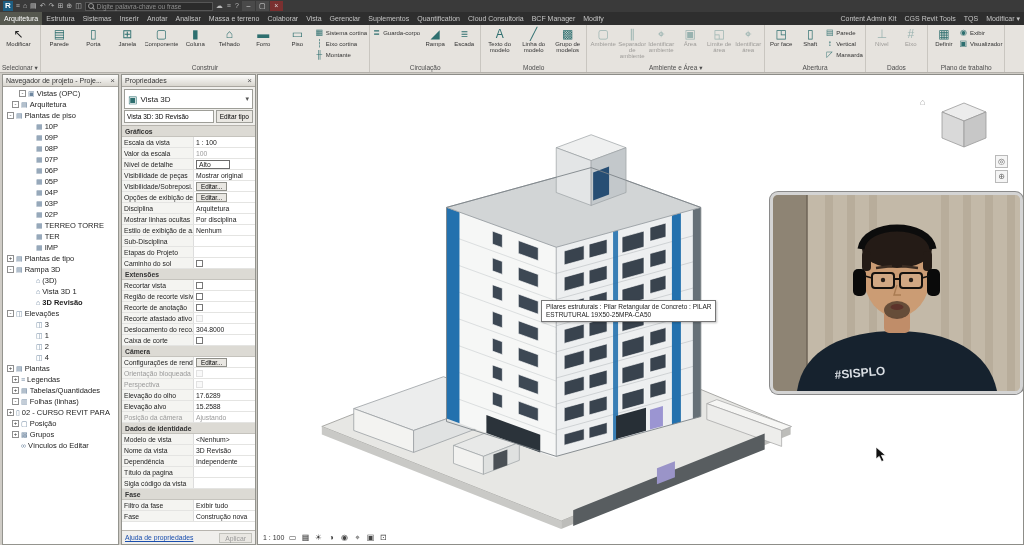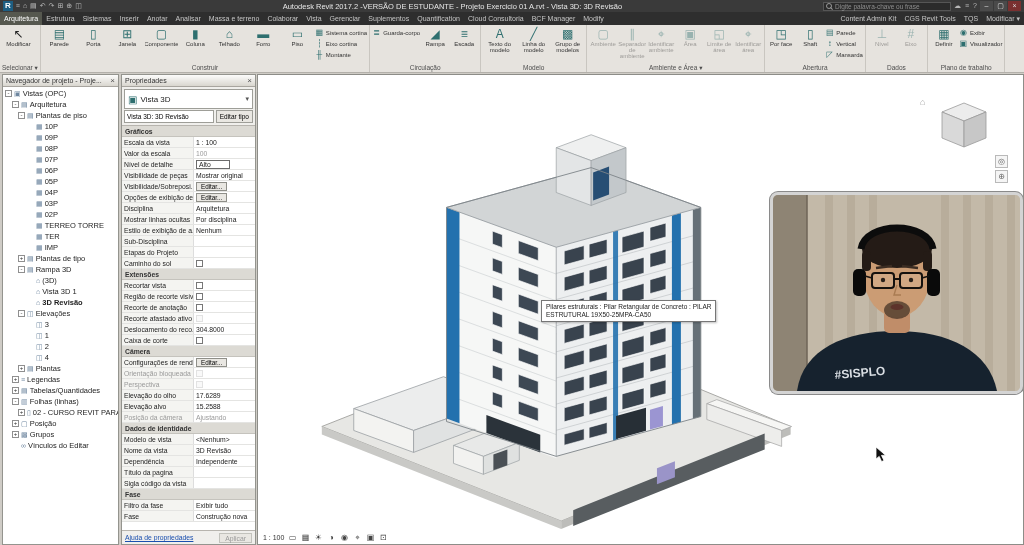--- a/index.html
+++ b/index.html
@@ -50,21 +50,21 @@
   
   .panel{position:absolute;background:#f0efec;border:1px solid #94948e;display:flex;flex-direction:column}
   .phead{height:12px;background:linear-gradient(#fcfcfb,#d9d6cf);border-bottom:1px solid #a8a59f;
     font-size:7px;display:flex;align-items:center;padding:0 3px;color:#333;flex:none}
   .phead .x{margin-left:auto;font-size:8px;color:#555;line-height:10px}
 
   
   .browser{top:74px;left:2px;width:117px;bottom:0}
   .tree{flex:1;background:#fff;overflow:hidden;font-size:7.5px;color:#1d1d1d;padding-top:1px}
   .ti{height:11px;display:flex;align-items:center;gap:2px;white-space:nowrap;overflow:hidden}
-  .l0{padding-left:2px}.l1{padding-left:9px}.l2{padding-left:15px}.l3{padding-left:24px}
+  .l0{padding-left:16px}.l1{padding-left:9px}.l2{padding-left:4px}.l3{padding-left:24px}
   .te{width:7px;height:7px;border:1px solid #8f8f8f;font-size:6px;line-height:5px;text-align:center;
     background:#fff;color:#333;flex:none}
   .tsp{width:7px;flex:none}
   .tic{color:#6f87a0;font-size:7px;flex:none}
   .ti.sel{font-weight:bold}
 
   
   .propspanel{top:74px;left:121px;width:135px;bottom:0}
   .typebox{margin:2px 2px 1px;border:1px solid #9e9e98;background:#fff;height:20px;display:flex;
     align-items:center;font-size:8px;gap:3px;padding:0 3px;color:#222}
@@ -121,21 +121,20 @@
     <span class="qat">
       <span>≡</span>
       <span>⌂</span>
       <span>▤</span>
       <span>↶</span>
       <span>↷</span>
       <span>⊞</span>
       <span>⊕</span>
       <span>◫</span>
     </span>
-    <span class="wtitle">Autodesk Revit 2017.2 -VERSÃO DE ESTUDANTE - Projeto Exercicio 01 A.rvt - Vista 3D: 3D Revisão</span>
     <span class="searchbox">
       <span class="mag"></span>
       <span>Digite palavra-chave ou frase</span>
     </span>
     <span class="ticons">
       <span>☁</span>
       <span>≡</span>
       <span>?</span>
     </span>
     <span class="wctl">

